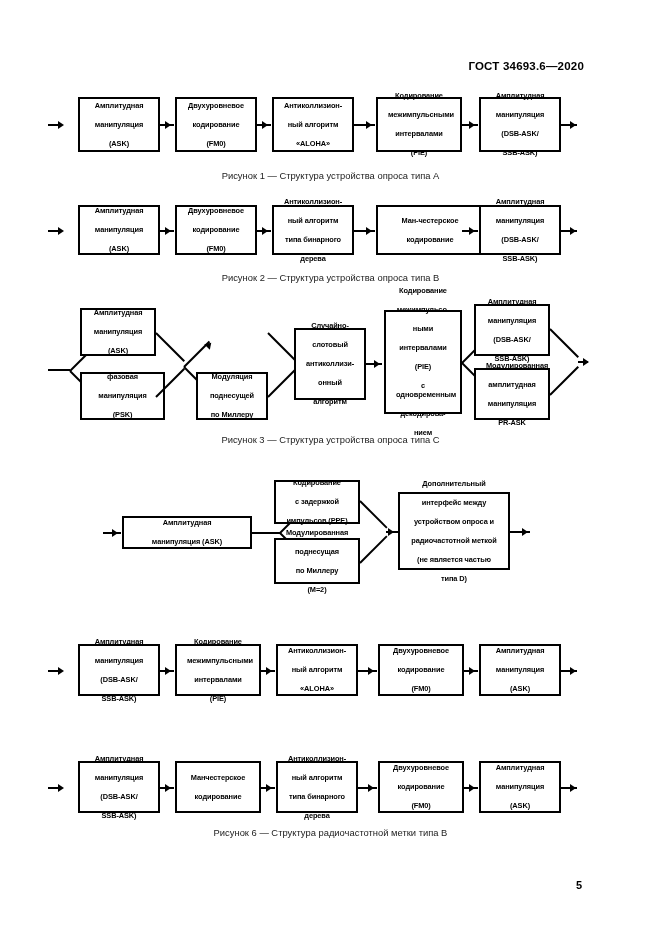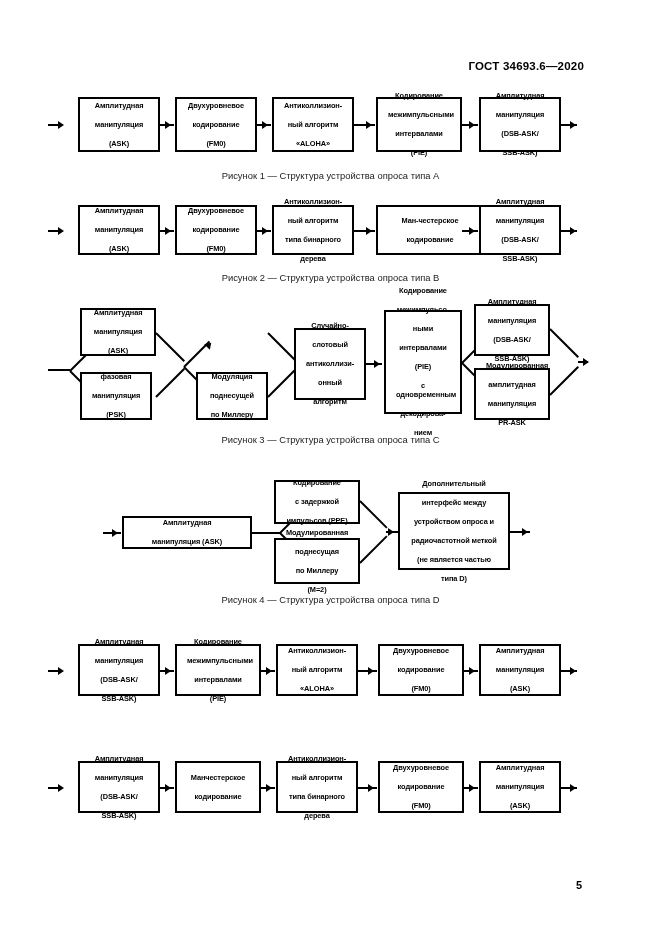--- a/index.html
+++ b/index.html
@@ -154,21 +154,21 @@
       <div class="hline" style="left:48px;top:69px;width:22px;"></div>
 
       <div class="diag" style="left:70px;top:70px;width:34px;transform:rotate(-45deg);"></div>
       <div class="diag" style="left:70px;top:70px;width:34px;transform:rotate(45deg);"></div>
       <div class="arrowhead-rot" style="left:92px;top:48px;transform:rotate(-45deg);"></div>
       <div class="arrowhead-rot" style="left:92px;top:91px;transform:rotate(45deg);"></div>
 
       <div class="box" style="left:80px;top:8px;width:76px;height:48px;">
         <span><span>Амплитудная</span><br><span>манипуляция</span><br><span>(ASK)</span></span>
       </div>
-      <div class="box" style="left:80px;top:72px;width:72px;height:48px;">
+      <div class="box" style="left:80px;top:72px;width:85px;height:48px;">
         <span><span>фазовая</span><br><span>манипуляция</span><br><span>(PSK)</span></span>
       </div>
 
       <div class="diag" style="left:156px;top:32px;width:40px;transform:rotate(45deg);"></div>
       <div class="diag" style="left:156px;top:96px;width:40px;transform:rotate(-45deg);"></div>
       <div class="diag" style="left:184px;top:66px;width:36px;transform:rotate(-45deg);"></div>
       <div class="diag" style="left:184px;top:66px;width:36px;transform:rotate(45deg);"></div>
       <div class="arrowhead-rot" style="left:207px;top:43px;transform:rotate(-45deg);"></div>
       <div class="arrowhead-rot" style="left:207px;top:88px;transform:rotate(45deg);"></div>
 
@@ -235,21 +235,20 @@
       <div class="diag" style="left:360px;top:84px;width:38px;transform:rotate(-45deg);"></div>
       <div class="hline" style="left:386px;top:53px;width:12px;"></div>
       <div class="arrow" style="left:388px;top:50px;"></div>
 
       <div class="box" style="left:398px;top:14px;width:112px;height:78px;">
         <span><span>Дополнительный</span><br><span>интерфейс между</span><br><span>устройством опроса и</span><br><span>радиочастотной меткой</span><br><span>(не является частью</span><br><span>типа D)</span></span>
       </div>
       <div class="hline" style="left:510px;top:53px;width:20px;"></div>
       <div class="arrow" style="left:522px;top:50px;"></div>
     </div>
-    <div class="caption" style="margin-top:8px;">Рисунок 4 — Структура устройства опроса типа D</div>
   </div>
 
   <div class="figure" style="top:640px;">
     <div style="position:relative;height:64px;">
       <div class="hline" style="left:48px;top:30px;width:12px;"></div>
       <div class="arrow" style="left:58px;top:27px;"></div>
 
       <div class="box" style="left:78px;top:4px;width:82px;height:52px;">
         <span><span>Амплитудная</span><br><span>манипуляция</span><br><span>(DSB-ASK/</span><br><span>SSB-ASK)</span></span>
       </div>
@@ -310,17 +309,18 @@
       </div>
       <div class="hline" style="left:464px;top:30px;width:14px;"></div>
       <div class="arrow" style="left:469px;top:27px;"></div>
 
       <div class="box" style="left:479px;top:4px;width:82px;height:52px;">
         <span><span>Амплитудная</span><br><span>манипуляция</span><br><span>(ASK)</span></span>
       </div>
       <div class="hline" style="left:561px;top:30px;width:16px;"></div>
       <div class="arrow" style="left:570px;top:27px;"></div>
     </div>
+    <div class="caption" style="margin-top:6px;">Рисунок 6 — Структура радиочастотной метки типа В</div>
   </div>
 
   <div class="page-number">5</div>
 
 </div>
 
 </body></html>

